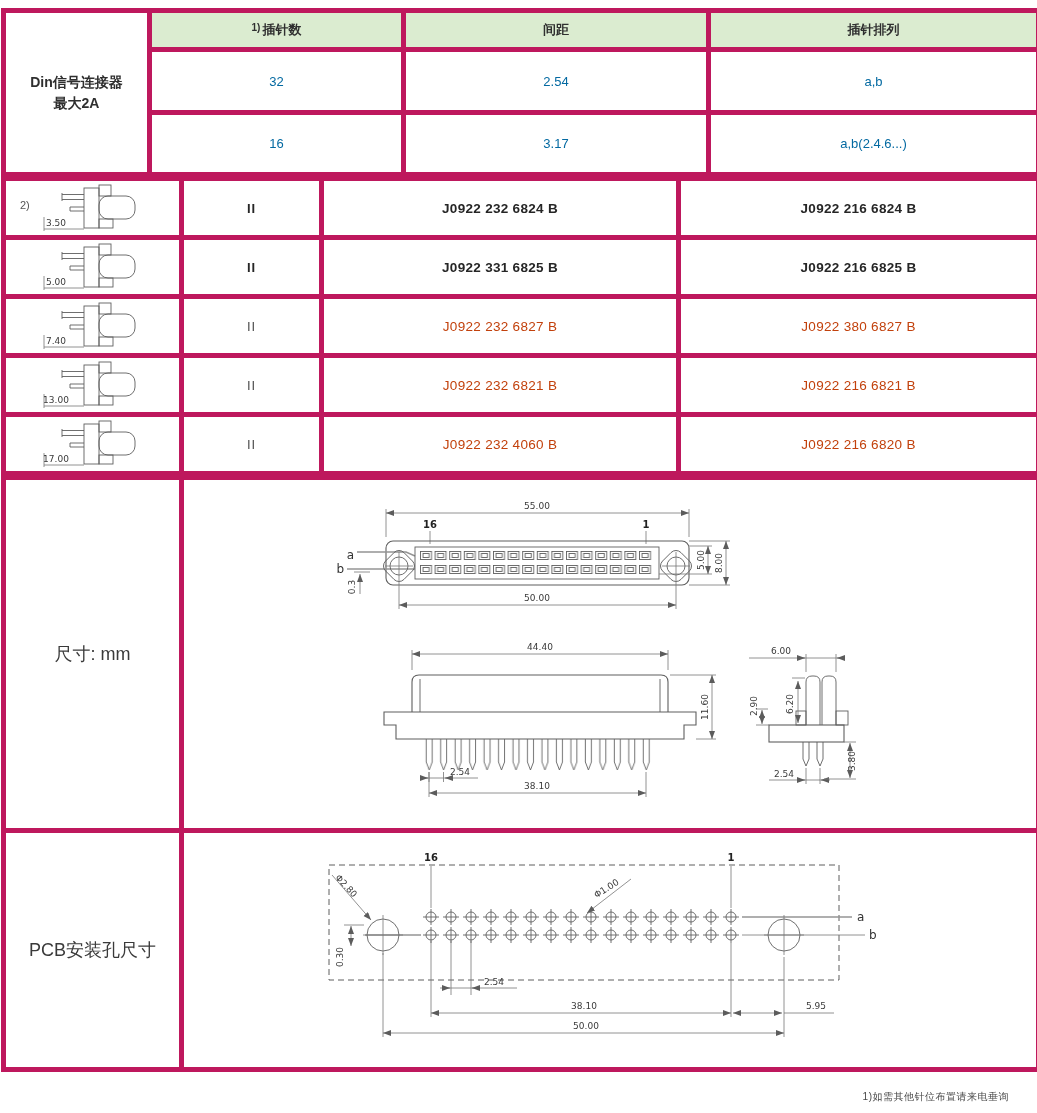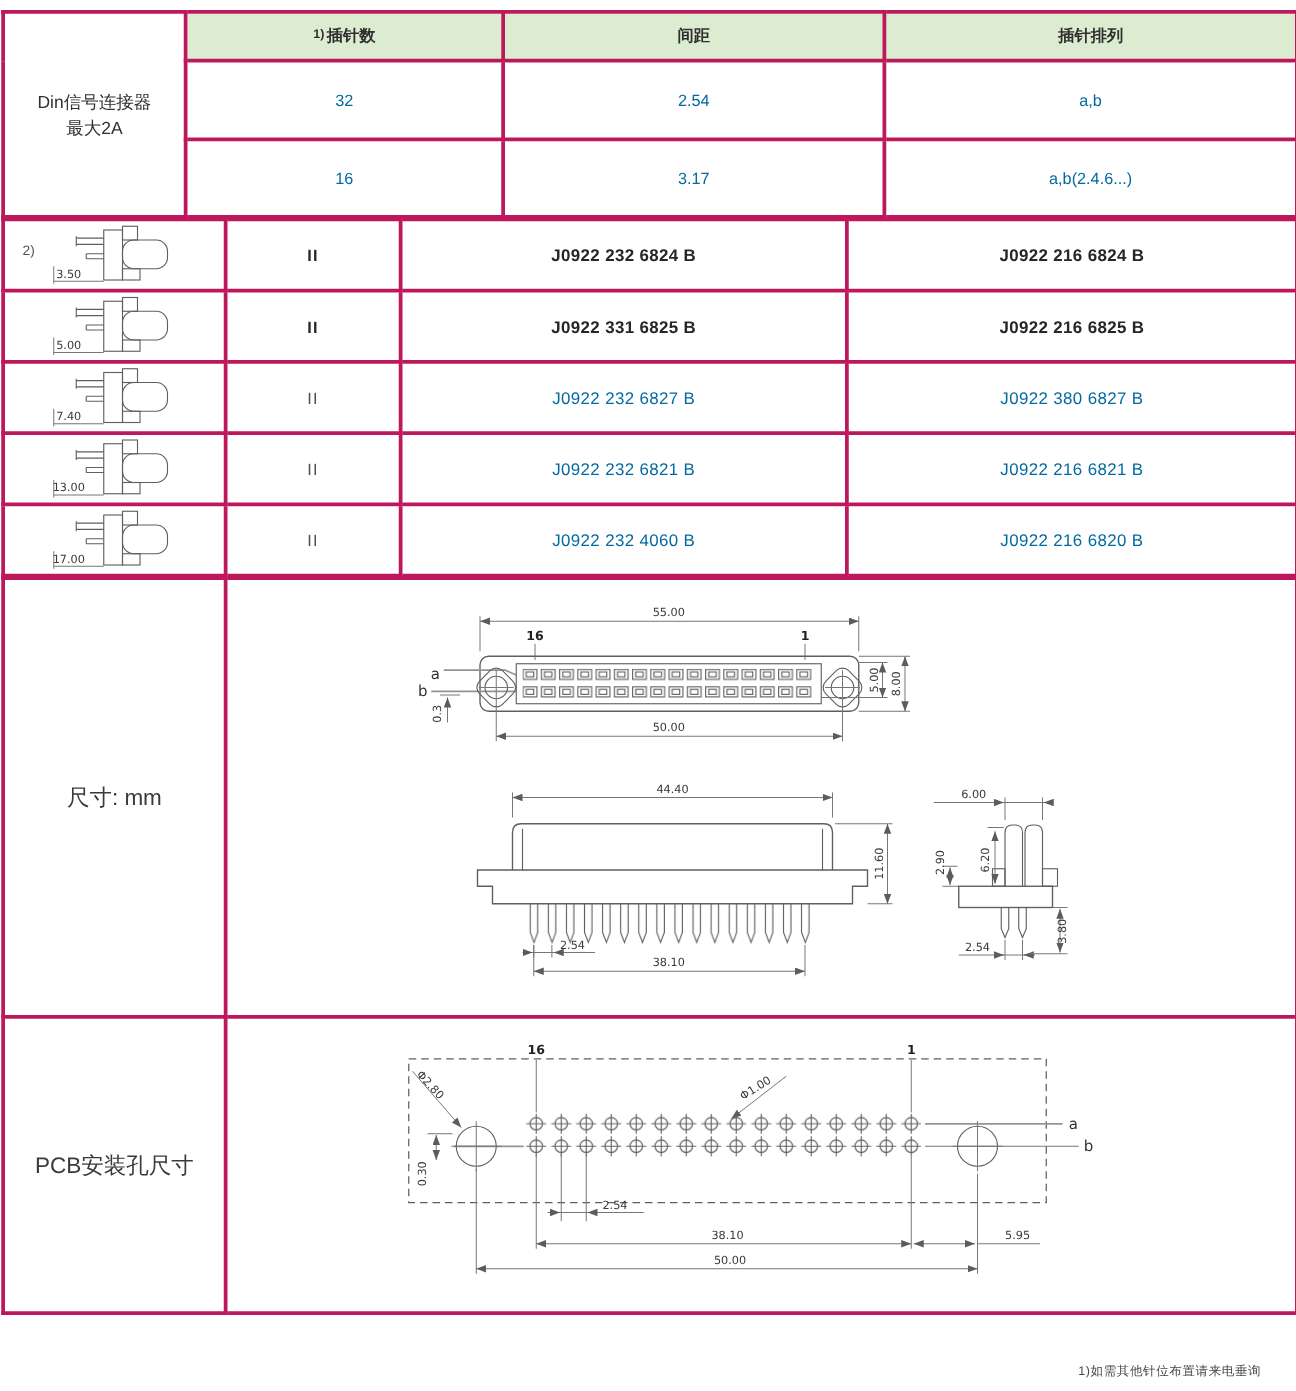--- a/index.html
+++ b/index.html
@@ -1,31 +1,31 @@
 <!DOCTYPE html>
 <html><head>
 <meta charset="utf-8">
 <style>
 *{margin:0;padding:0;box-sizing:border-box}
 html,body{background:#fff}
 .page{position:relative;width:1037px;height:1113px;background:#fff;overflow:hidden;
   font-family:"Liberation Sans","DejaVu Sans",sans-serif;color:#3d3d3d}
 table{border-collapse:collapse;table-layout:fixed;margin-left:1px;width:1035px}
 .t2,.t3{margin-top:-1px}
-td,th{border:3px solid #be185d;text-align:center;vertical-align:middle;font-size:13px;padding:0;overflow:hidden}
+td,th{border:5px solid #be185d;text-align:center;vertical-align:middle;font-size:13px;padding:0;overflow:hidden}
 th{font-weight:bold;color:#2f2f2f}
 .g{background:#dbecd0}
 .t1 .r0{height:39px}.t1 .r1{height:63px}.t1 .r2{height:62px}
 .t2 .hr{height:42px}.t2 .dr{height:57px}
 .t3 .dimr{height:348px}.t3 .pcbr{height:236px}
-.product{font-weight:normal;font-size:14px;color:#2f2f2f;line-height:1.5}
+.product{font-weight:bold;font-size:14px;color:#2f2f2f;line-height:1.5}
 .val{color:#0369a1}
 .sup{font-size:10px;position:relative;top:-3px;margin-right:2px;font-weight:bold}
 .grade{letter-spacing:1px;color:#4e4e4e}
-.ord{font-size:13.5px;color:#0369a1;letter-spacing:.3px}
+.ord{font-size:13.5px;color:#c2410c;letter-spacing:.3px}
 tr.b .ord,tr.b .grade{font-weight:bold;color:#262626}
 .drawcell{position:relative}
 .rownote{position:absolute;left:14px;top:18px;font-size:11px;color:#555}
 .rowsvg{display:block;margin:2px auto 0 auto}
 .lbl{font-size:18px;color:#3a3a3a}
 .ftnote{position:absolute;top:1090px;right:28px;font-size:10px;color:#474747;letter-spacing:.5px}
 
 svg text{font-family:"DejaVu Sans","Liberation Sans",sans-serif;font-size:9px;fill:#3a3a3a}
 .ol{fill:none;stroke:#5f5f5f;stroke-width:1.1}
 .th1{stroke-width:.9}

